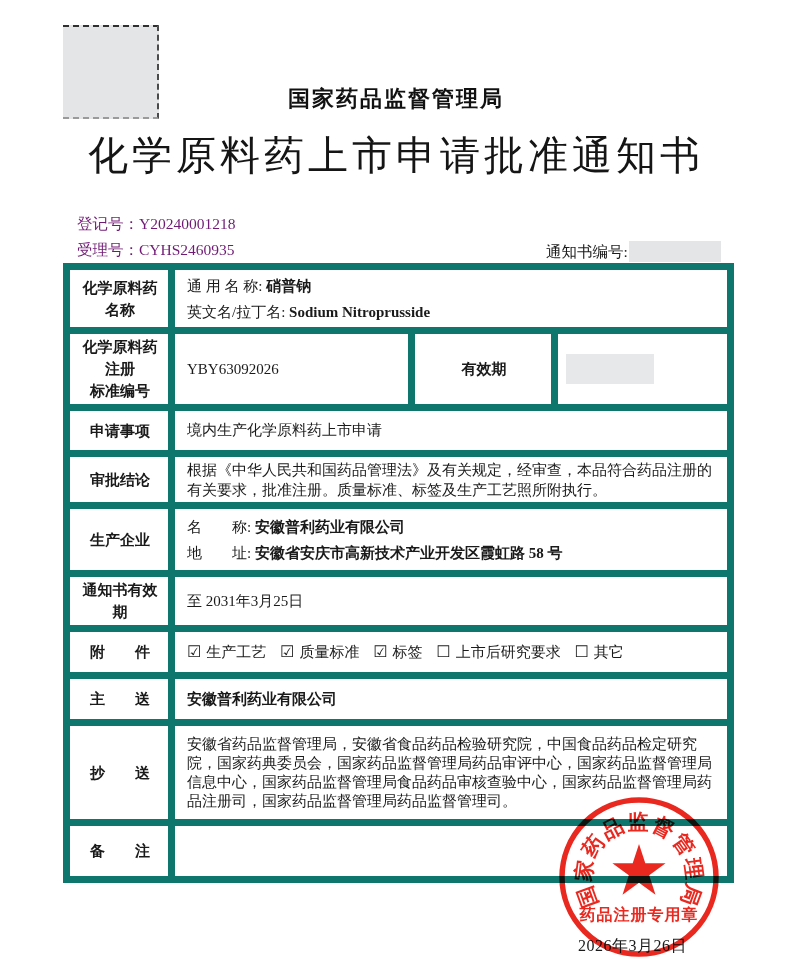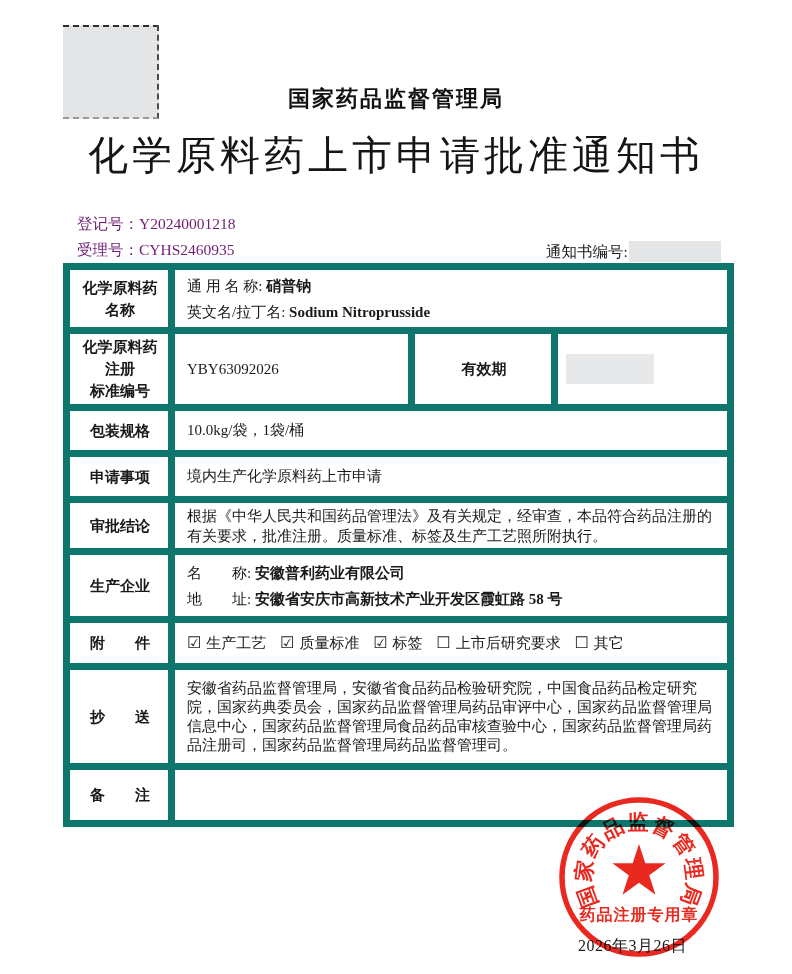--- a/index.html
+++ b/index.html
@@ -134,24 +134,20 @@
     </tr>
 
     <tr class="r2">
       <td class="lbl">化学原料药注册
 标准编号</td>
       <td>YBY63092026</td>
       <td class="center-lbl">有效期</td>
       <td style="padding-left:8px;"><span class="redact-cell"></span></td>
     </tr>
 
-    <tr class="r3">
-      <td class="lbl">包装规格</td>
-      <td colspan="3">10.0kg/袋，1袋/桶</td>
-    </tr>
 
     <tr class="r4">
       <td class="lbl">申请事项</td>
       <td colspan="3">境内生产化学原料药上市申请</td>
     </tr>
 
     <tr class="r5">
       <td class="lbl">审批结论</td>
       <td colspan="3">
             <div class="para">根据《中华人民共和国药品管理法》及有关规定，经审查，本品符合药品注册的有关要求，批准注册。质量标准、标签及生产工艺照所附执行。</div>
@@ -159,32 +155,40 @@
     </tr>
 
     <tr class="r6">
       <td class="lbl">生产企业</td>
       <td colspan="3">
         <div class="field-line"><span>名　　称:</span> <span class="fv">安徽普利药业有限公司</span></div>
         <div class="field-line"><span>地　　址:</span> <span class="fv">安徽省安庆市高新技术产业开发区霞虹路 58 号</span></div>
       </td>
     </tr>
 
+    <tr class="r7">
+      <td class="lbl">通知书有效期</td>
+      <td colspan="3">至 2031年3月25日</td>
+    </tr>
 
     <tr class="r8">
       <td class="lbl">附　　件</td>
       <td colspan="3">
         <span class="attach-item"><span class="box">☑</span><span>生产工艺</span></span>
         <span class="attach-item"><span class="box">☑</span><span>质量标准</span></span>
         <span class="attach-item"><span class="box">☑</span><span>标签</span></span>
         <span class="attach-item"><span class="box">☐</span><span>上市后研究要求</span></span>
         <span class="attach-item"><span class="box">☐</span><span>其它</span></span>
       </td>
     </tr>
 
+    <tr class="r9">
+      <td class="lbl">主　　送</td>
+      <td colspan="3" style="font-weight:700;">安徽普利药业有限公司</td>
+    </tr>
 
     <tr class="r10">
       <td class="lbl">抄　　送</td>
       <td colspan="3">
             <div class="para-cc">安徽省药品监督管理局，安徽省食品药品检验研究院，中国食品药品检定研究院，国家药典委员会，国家药品监督管理局药品审评中心，国家药品监督管理局信息中心，国家药品监督管理局食品药品审核查验中心，国家药品监督管理局药品注册司，国家药品监督管理局药品监督管理司。</div>
           </td>
     </tr>
 
     <tr class="r11">
       <td class="lbl">备　　注</td>

